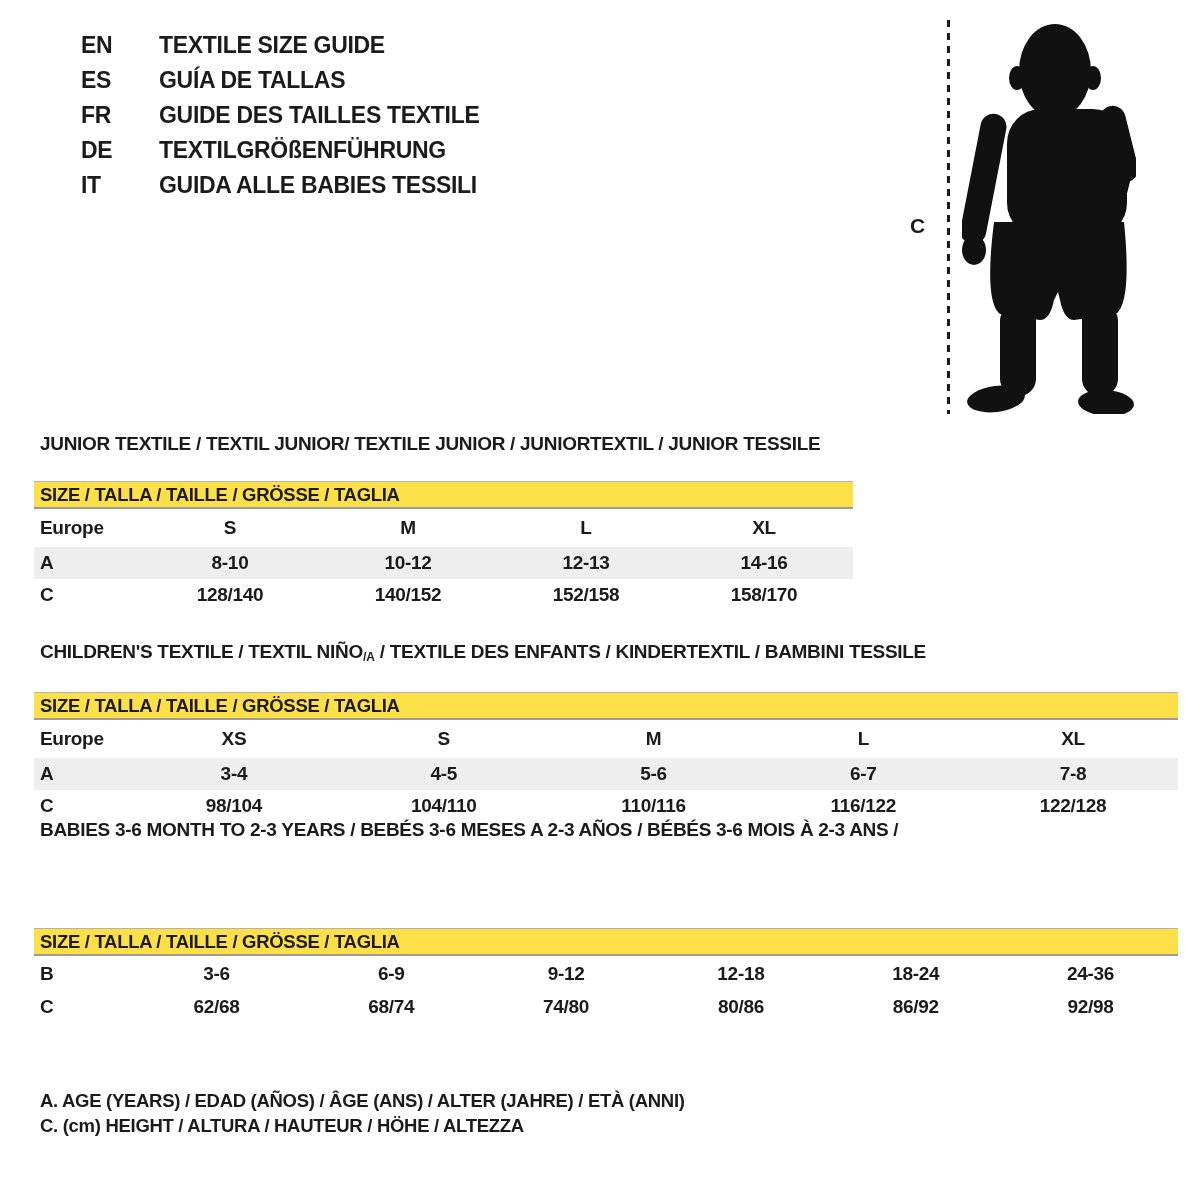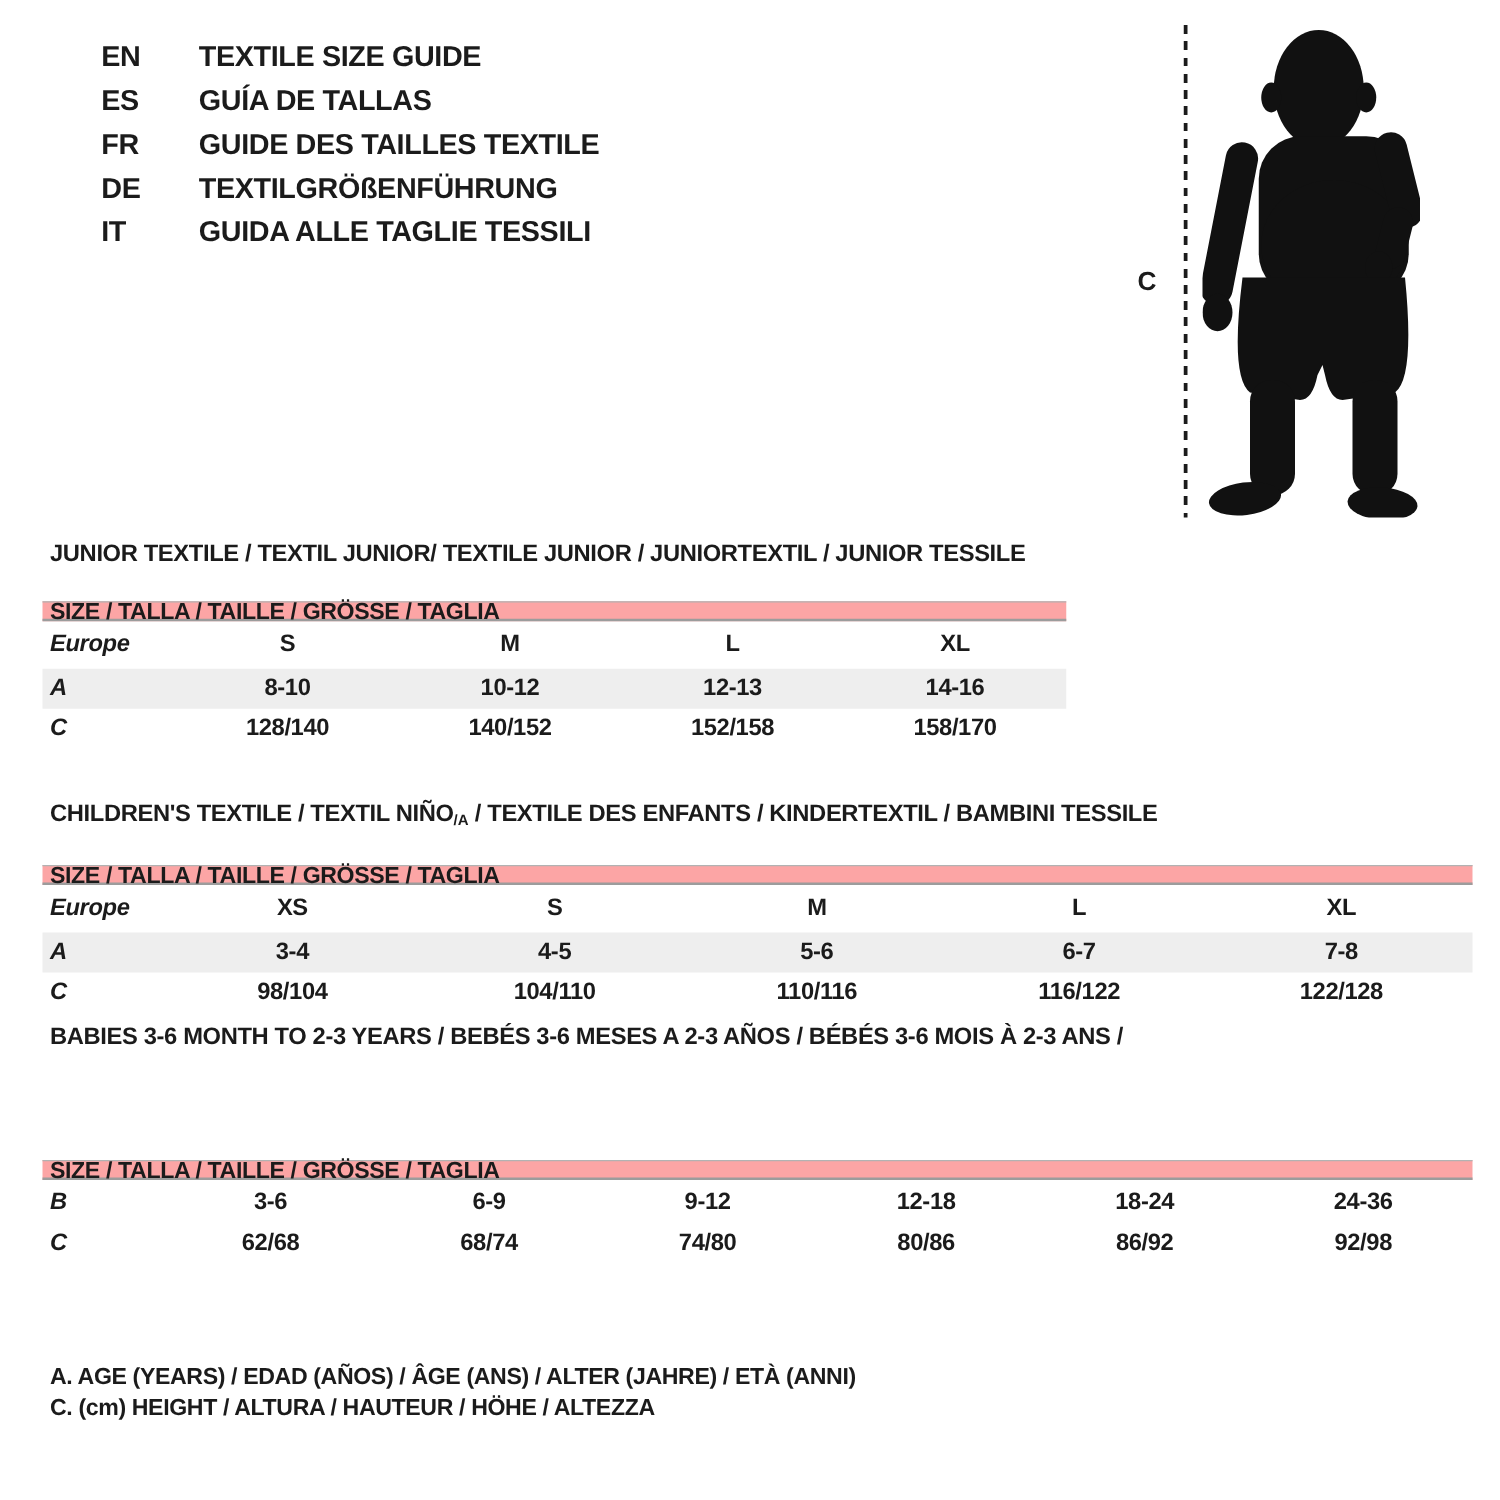--- a/index.html
+++ b/index.html
@@ -23,27 +23,27 @@
   .height-label{left:910px;top:214px;font-size:21px;}
   .baby-svg{left:962px;top:14px;}
 
   
   .sec-title{font-size:19px;white-space:nowrap;}
   .sec-title .sub{font-size:12px;vertical-align:-3px;letter-spacing:0;}
   .sec-title-2line{line-height:36px;}
 
   
   .size-table{position:absolute;}
-  .size-head{height:16px;background:#fca5a5;border-top:1px solid #b2b2b2;
+  .size-head{height:28px;background:#fde047;border-top:1px solid #b2b2b2;
     border-bottom:2px solid #9c9c9c;box-sizing:border-box;
     display:flex;align-items:center;padding-left:6px;font-size:18.5px;}
   .trow{display:flex;align-items:center;height:32px;font-size:19px;}
   .trows .trow:nth-of-type(1){height:38px;}
   #table-2 .trows .trow:nth-of-type(1){height:35px;}
-  .tlabel{padding-left:6px;box-sizing:border-box;flex:0 0 auto;font-style:italic;}
+  .tlabel{padding-left:6px;box-sizing:border-box;flex:0 0 auto;}
   #table-0 .tlabel{width:107px;}
   #table-1 .tlabel,#table-2 .tlabel{width:95px;}
   .tcell{flex:1;text-align:center;}
   #table-0 .trows .trow:nth-of-type(2),
   #table-1 .trows .trow:nth-of-type(2),
   #table-2 .trows .trow:nth-of-type(3){background:#eeeeee;}
 
   
   .legend{left:40px;top:1088px;font-size:18.5px;line-height:25px;}
   .legend-line{white-space:nowrap;}
@@ -63,21 +63,21 @@
   <div class="lang-row">
     <span class="lang-code">FR</span>
     <span class="lang-title">GUIDE DES TAILLES TEXTILE</span>
   </div>
   <div class="lang-row">
     <span class="lang-code">DE</span>
     <span class="lang-title">TEXTILGRÖßENFÜHRUNG</span>
   </div>
   <div class="lang-row">
     <span class="lang-code">IT</span>
-    <span class="lang-title">GUIDA ALLE TAGLIE TESSILI</span>
+    <span class="lang-title">GUIDA ALLE BABIES TESSILI</span>
   </div>
 </div>
 
 <div class="abs height-line"></div>
 <div class="abs height-label">C</div>
 <svg class="abs baby-svg" width="174" height="400" viewBox="0 0 174 400" xmlns="http://www.w3.org/2000/svg">
   <g fill="#111111">
     <ellipse cx="93" cy="57" rx="36" ry="47"></ellipse>
     <ellipse cx="55" cy="64" rx="8" ry="12"></ellipse>
     <ellipse cx="131" cy="64" rx="8" ry="12"></ellipse>

